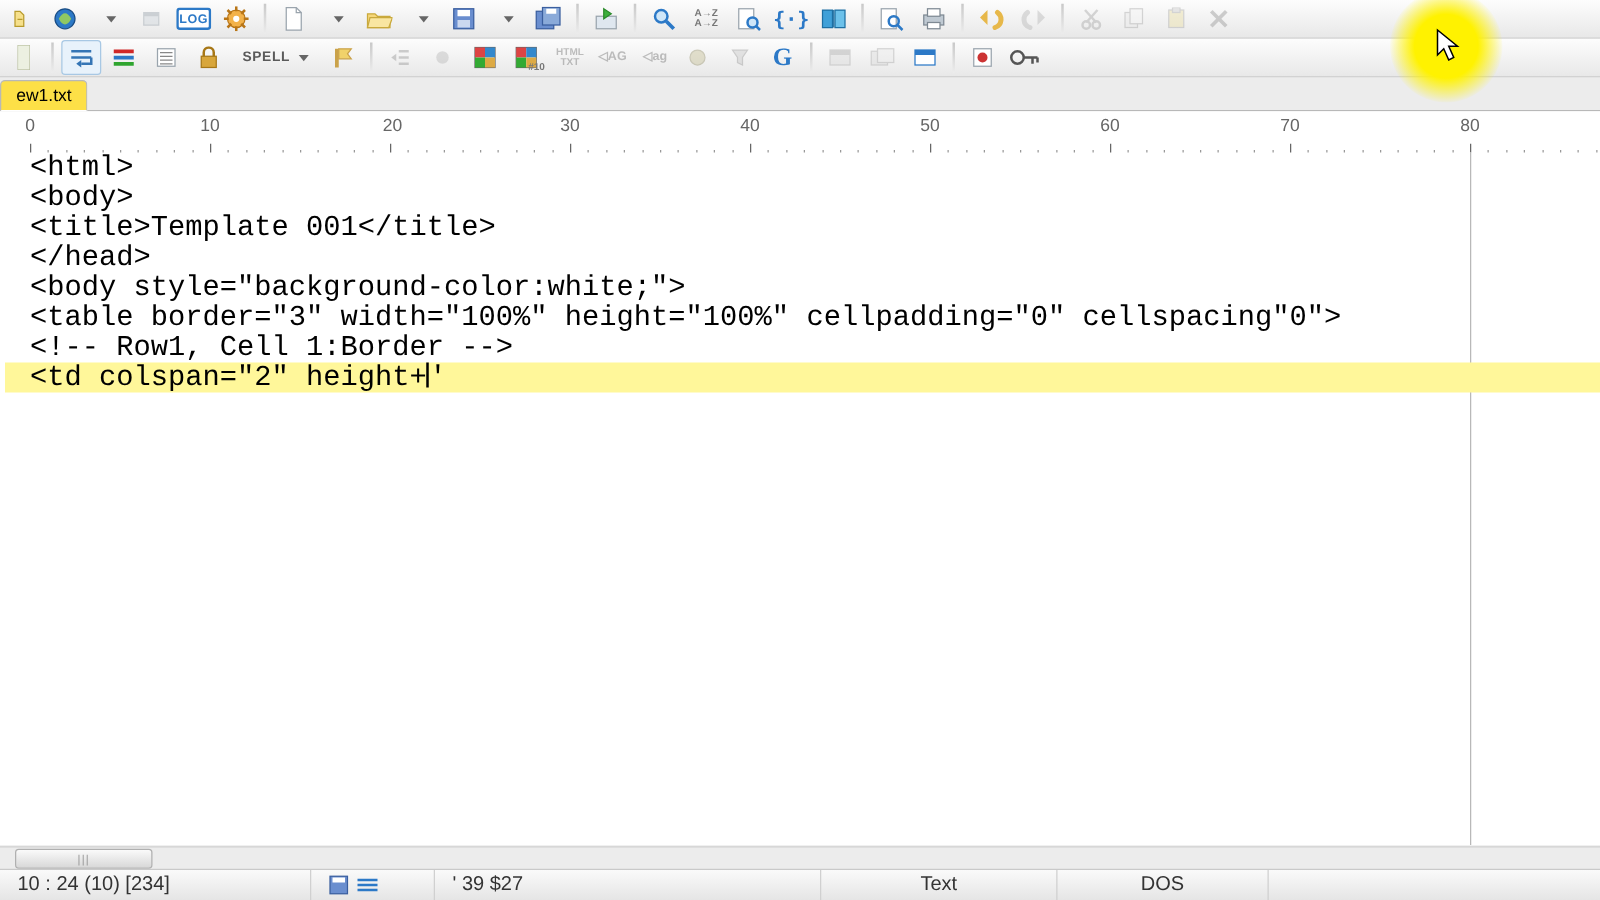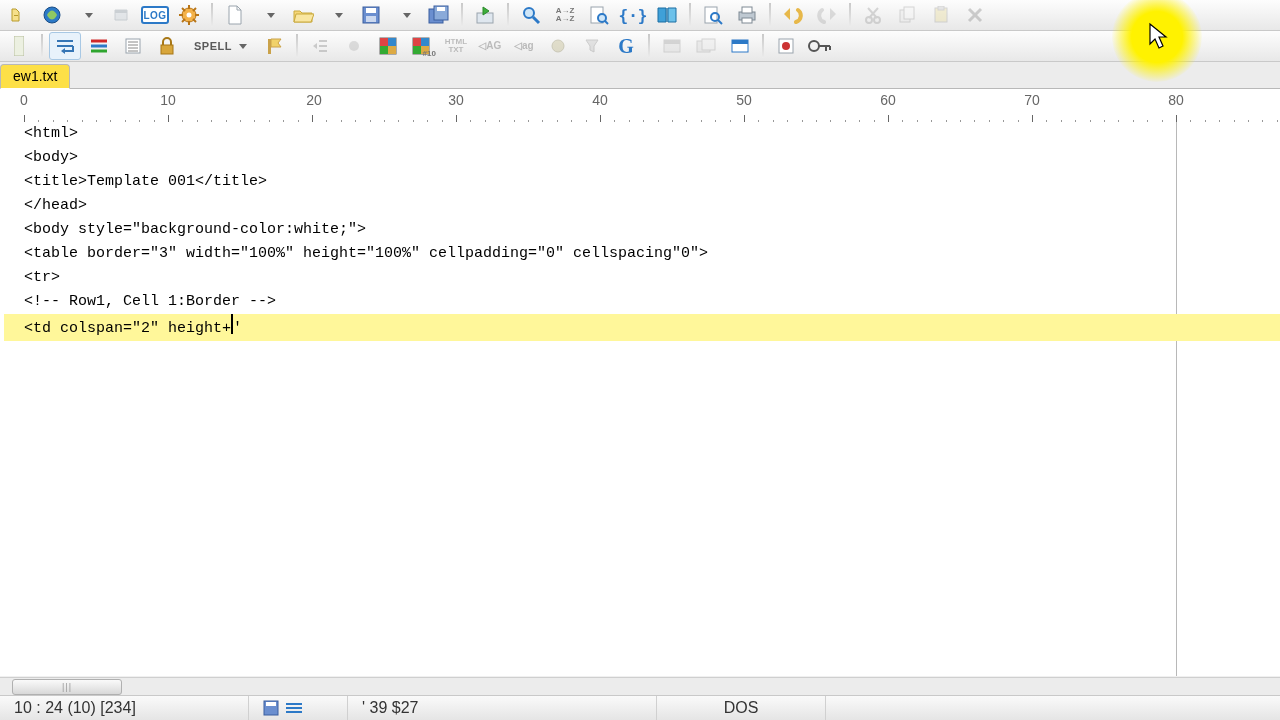--- a/index.html
+++ b/index.html
@@ -94,21 +94,21 @@
     bottom: 44px; 
     background:#ffffff;
   }
   .editor {
     position:absolute; top:0; left:0; right:0; bottom:0;
     overflow:hidden;
     padding-left: 4px;
   }
   .code-line {
     font-family: "Courier New", monospace;
-    font-size: 15px;
+    font-size: 23px;
     line-height: 24px;
     white-space: pre;
     color:#000;
     padding-left:20px;
   }
   .code-line.hl {
     background:#fff79a;
     position:relative;
   }
   .caret {
@@ -614,21 +614,20 @@
 <div class="editor-wrap">
   <div class="right-margin-line" id="margin-line" style="left: 1176px;"></div>
   <div class="editor" id="editor">
       <div class="code-line">&lt;html&gt;</div>
       <div class="code-line">&lt;body&gt;</div>
       <div class="code-line">&lt;title&gt;Template 001&lt;/title&gt;</div>
       <div class="code-line">&lt;/head&gt;</div>
       <div class="code-line">&lt;body style="background-color:white;"&gt;</div>
       <div class="code-line">&lt;table border="3" width="100%" height="100%" cellpadding="0" cellspacing"0"&gt;</div>
       <div class="code-line"></div>
-      <div class="code-line">&lt;tr&gt;</div>
       <div class="code-line">&lt;!-- Row1, Cell 1:Border --&gt;</div>
       <div class="code-line hl"><span>&lt;td colspan="2" height+</span><span class="caret"></span><span>'</span></div>
     </div>
 </div>
 
 <div class="hscroll">
   <div class="thumb">|||</div>
 </div>
 
 <div class="status">
@@ -638,20 +637,21 @@
         <rect x="1" y="1" width="14" height="14" fill="#6a8ecf" stroke="#3a5e9f"></rect>
         <rect x="3" y="2" width="10" height="4" fill="#fff"></rect>
       </svg>
     <svg width="18" height="14">
         <line x1="1" y1="3" x2="17" y2="3" stroke="#2c79c7" stroke-width="2"></line>
         <line x1="1" y1="7" x2="17" y2="7" stroke="#2c79c7" stroke-width="2"></line>
         <line x1="1" y1="11" x2="17" y2="11" stroke="#2c79c7" stroke-width="2"></line>
       </svg>
   </div>
   <div class="cell" style="width:280px;">'  39  $27</div>
+  <div class="cell" style="width:160px;justify-content:center;">Text</div>
   <div class="cell" style="width:140px;justify-content:center;">DOS</div>
 </div>
 
 <div class="cursor-spot" id="cursor-spot" style="left: 1112px; top: -8px;"></div>
 <div class="cursor-arrow" id="cursor-arrow" style="left: 1152px; top: 24px;">
   <svg width="22" height="28">
       <path d="M2 2l0 20 5-5 4 9 4-2-4-9h7z" fill="#fff" stroke="#000" stroke-width="1.2"></path>
     </svg>
 </div>
 

